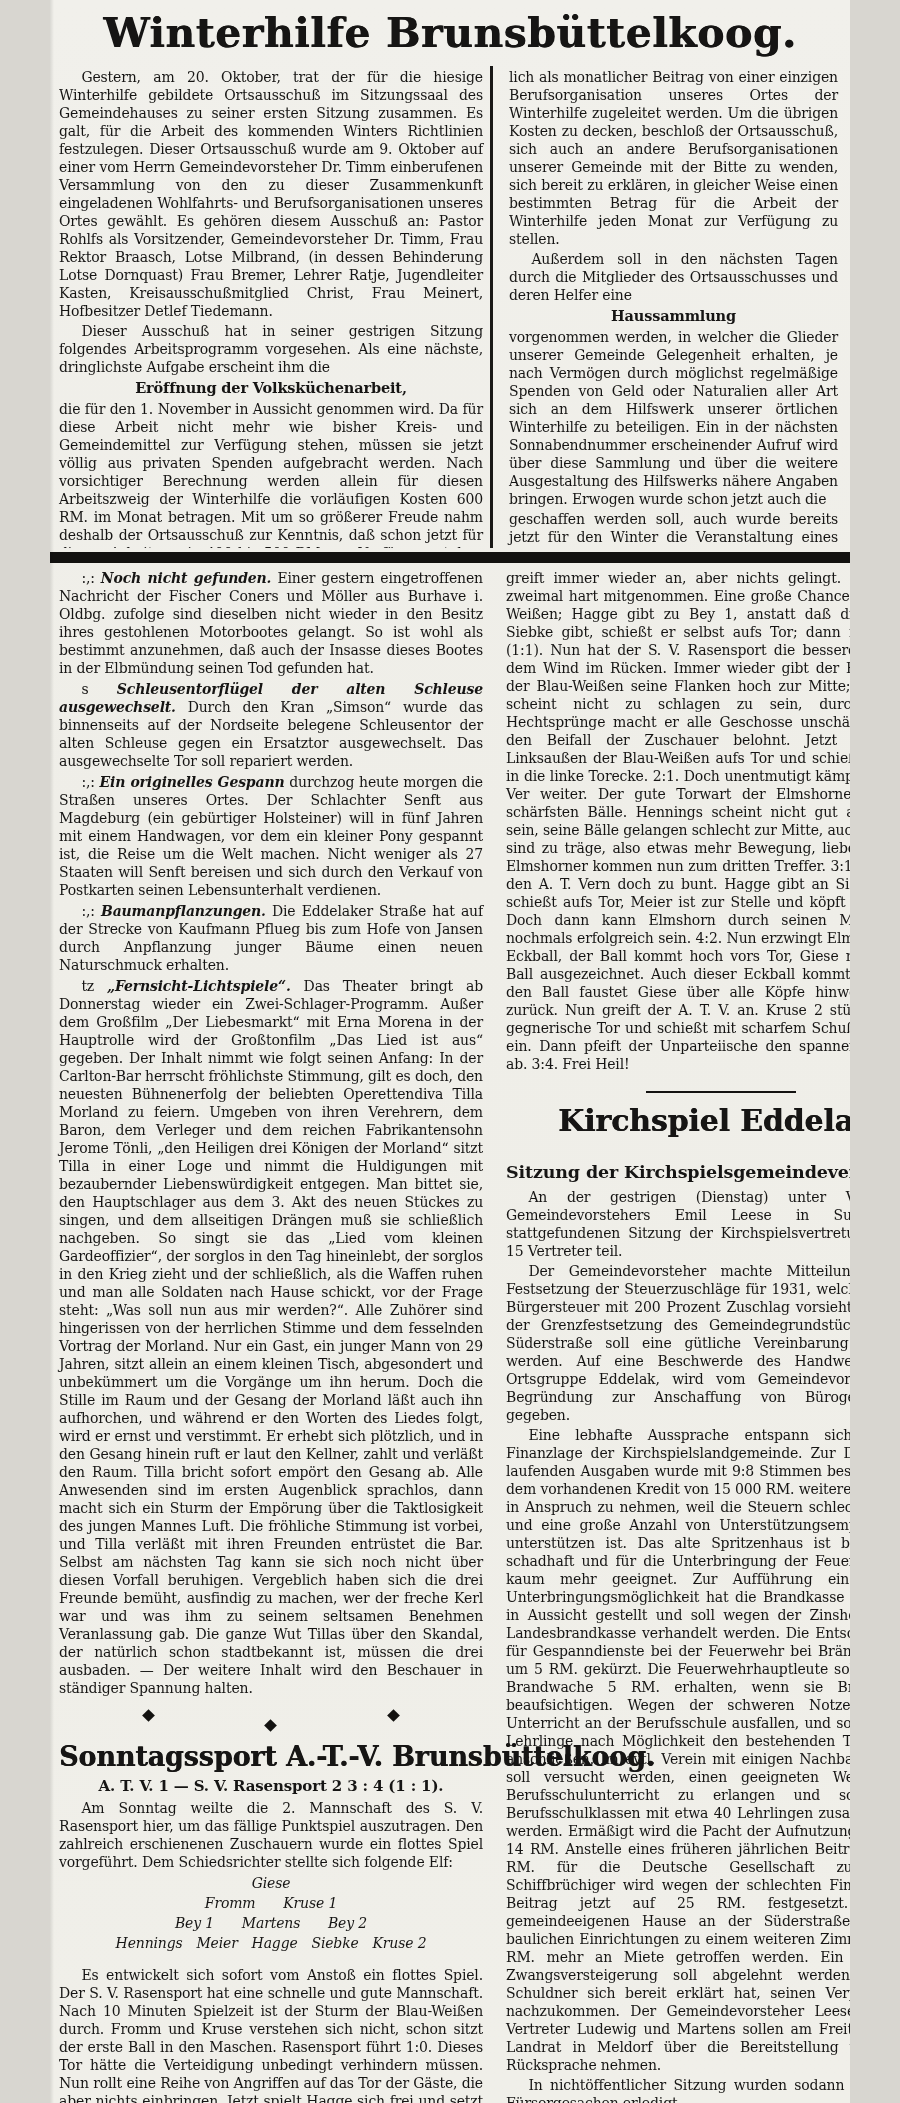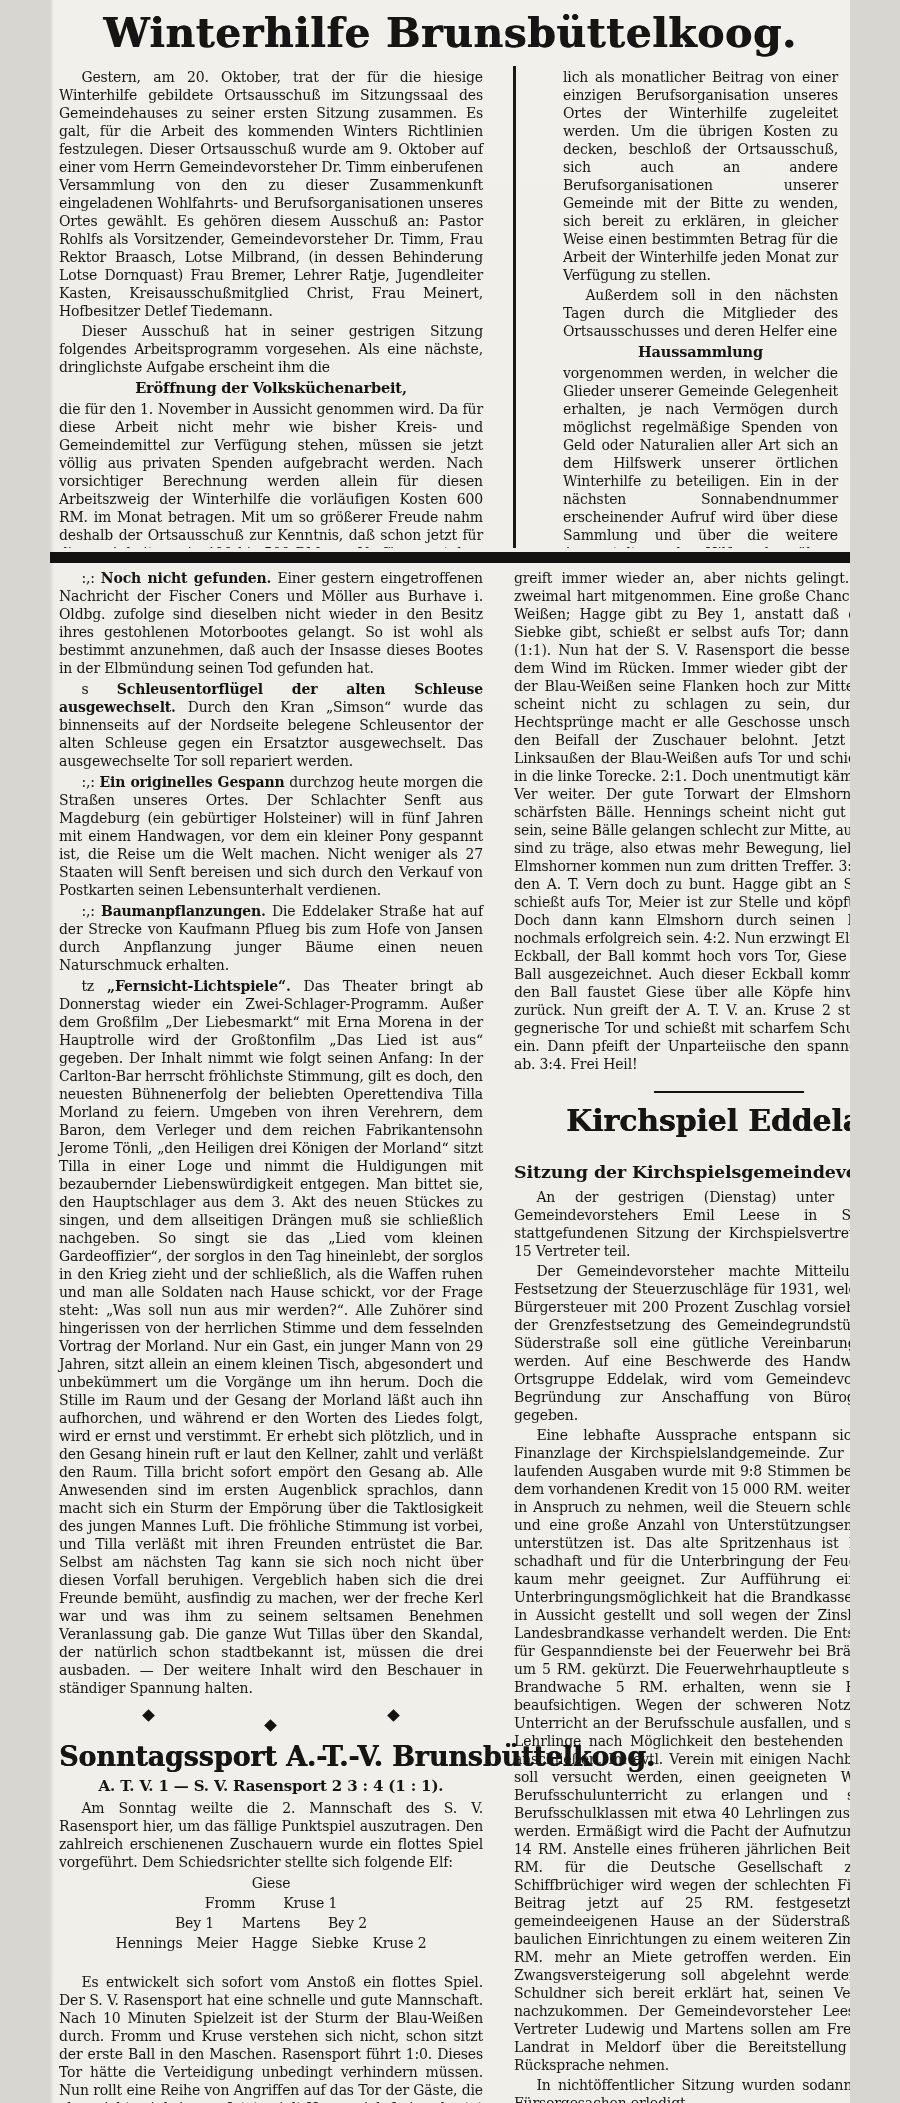--- a/index.html
+++ b/index.html
@@ -19,38 +19,38 @@
     height:56px;
     text-align:center;
     font-size:41px;
     line-height:54px;
     font-weight:bold;
     letter-spacing:0.5px;
     text-shadow:0.6px 0 0 #161514;
     white-space:nowrap;
   }
   .row{display:flex;align-items:stretch;overflow:hidden;}
-  .row.top{height:482px;gap:23px;}
+  .row.top{height:482px;}
   .row.bottom{height:1541px;}
   .col{box-sizing:border-box;font-size:14px;line-height:18px;letter-spacing:-0.15px;text-align:justify;}
   .col.left{width:440px;padding:2px 7px 0 9px;}
-  .col.right{flex:1;padding:2px 12px 0 24px;}
+  .col.right{flex:1;padding:2px 12px 0 16px;}
   .gutter{width:3px;background:#1a1917;}
   .thick-rule{height:11px;background:#131210;margin:4px 0;}
   .para{margin:0 0 2px 0;}
   .indent{text-indent:1.6em;}
   .noindent{text-indent:0;}
   .subhead{
     margin:3px 10px;
     text-align:center;
     font-size:14.5px;
     line-height:18px;
     font-weight:bold;
   }
-  .lead{font-weight:bold;}
+  .lead{font-weight:bold;font-style:italic;}
   .news-item{margin:0 0 3px 0;text-indent:1.6em;}
   .ornament-row{
     display:flex;justify-content:space-between;
     width:60%;margin:14px auto 8px;
     height:22px;
   }
   .diamond{
     width:9px;height:9px;background:#131210;
     transform:rotate(45deg);
   }
@@ -67,21 +67,21 @@
     margin:0 0 4px;
     text-align:center;
     font-weight:bold;
     font-size:15px;
   }
   .lineup-row{
     text-align:center;
     white-space:pre-wrap;
     line-height:20px;
   }
-  .lineup-block{margin:2px 0 20px;}
+  .lineup-block{margin:2px 0 13px;font-style:italic;}
   .sign-line{text-align:right;margin:-18px 4px 0 0;font-weight:bold;}
   .short-rule{
     width:150px;height:2px;background:#131210;
     margin:16px auto 10px;
   }
   .kirch-heading{
     text-align:center;
     font-size:30px;line-height:36px;
     font-weight:bold;
     text-shadow:0.5px 0 0 #161514;

